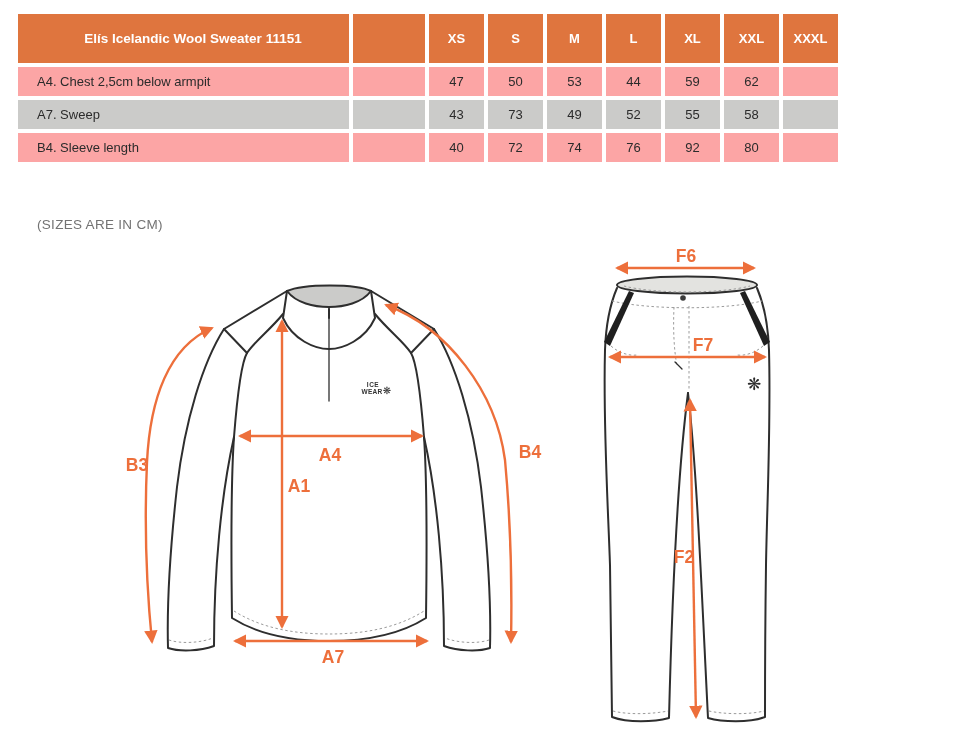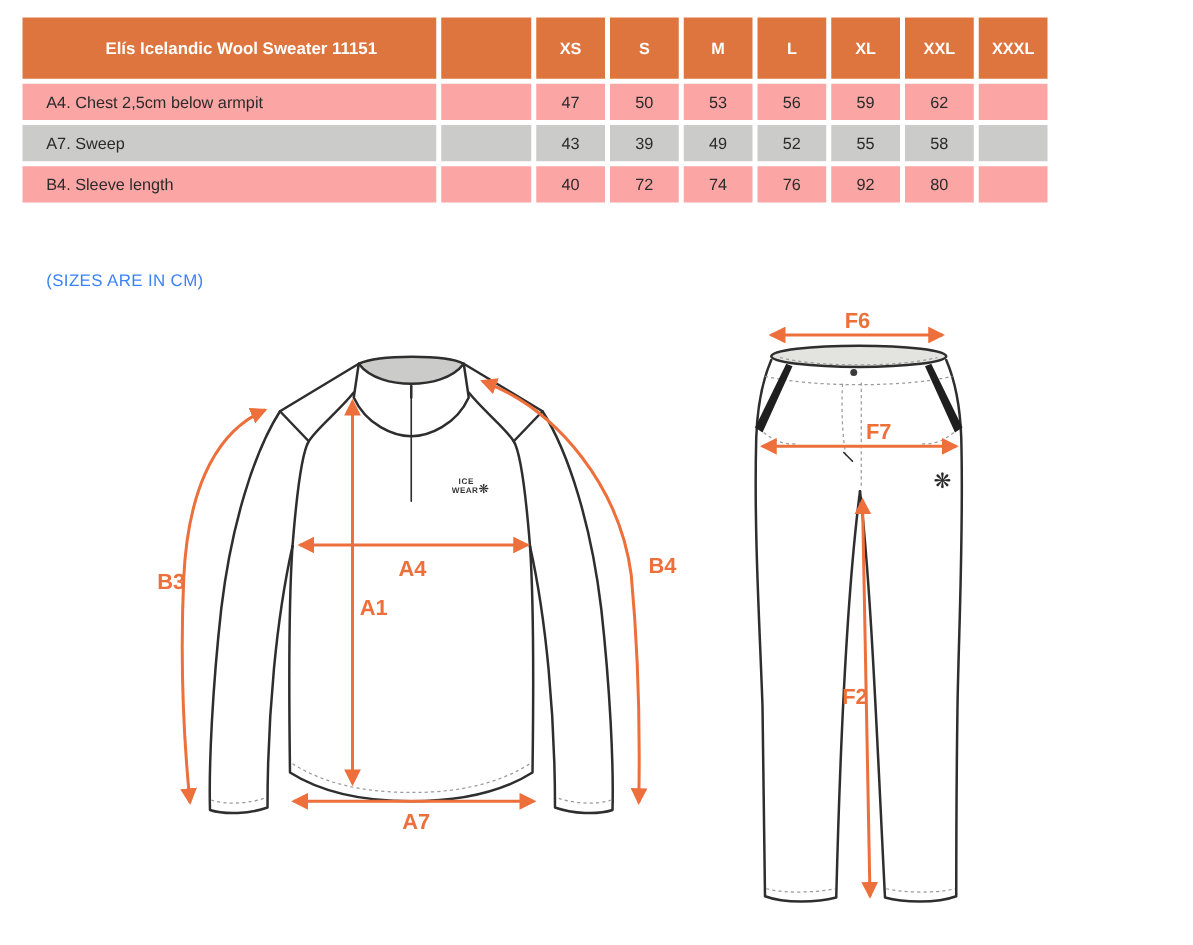--- a/index.html
+++ b/index.html
@@ -21,21 +21,21 @@
   th.hdr.title{ text-align:center;padding-left:19px;font-size:13.5px;width:312px;}
   th.hdr.spacer{width:72px;}
   th.hdr.size{width:55px;}
   td.cell{height:29px;text-align:center;color:#2b2b2b;}
   td.cell.label{text-align:left;padding-left:19px;}
   tr.row-dark td{background:#CBCBC9;}
   tr.row-light td{background:#fca5a5;}
   
   .sizes-note{
     position:absolute;left:37px;top:217px;font-size:13.5px;letter-spacing:.3px;
-    color:#3b82f6;font-weight:400;
+    color:#737373;font-weight:400;
   }
   
   svg.drawings{position:absolute;left:0;top:240px;}
   .garment{stroke:#2e2e2e;stroke-width:2;fill:none;stroke-linecap:round;stroke-linejoin:round;}
   .garment-thin{stroke:#2e2e2e;stroke-width:1.3;fill:none;stroke-linecap:round;}
   .stitch{stroke:#9b9b9b;stroke-width:1;fill:none;stroke-dasharray:2.5 2.5;stroke-linecap:butt;}
   .grayfill{fill:#cbcbc9;stroke:#2e2e2e;stroke-width:2;stroke-linejoin:round;}
   .grayfill-light{fill:#e3e3e0;stroke:#2e2e2e;stroke-width:2;}
   .darkfill{fill:#1f1f1f;stroke:none;}
   .arrow{stroke:#ED6F3B;stroke-width:2.4;fill:none;stroke-linecap:butt;}
@@ -63,30 +63,30 @@
       <th class="hdr size">XXXL</th>
     </tr>
   </thead>
   <tbody>
     <tr class="row-light">
       <td class="cell label">A4. Chest 2,5cm below armpit</td>
       <td class="cell"></td>
       <td class="cell">47</td>
       <td class="cell">50</td>
       <td class="cell">53</td>
-      <td class="cell">56</td>
+      <td class="cell">44</td>
       <td class="cell">59</td>
       <td class="cell">62</td>
       <td class="cell"></td>
     </tr>
     <tr class="row-dark">
       <td class="cell label">A7. Sweep</td>
       <td class="cell"></td>
       <td class="cell">43</td>
-      <td class="cell">39</td>
+      <td class="cell">73</td>
       <td class="cell">49</td>
       <td class="cell">52</td>
       <td class="cell">55</td>
       <td class="cell">58</td>
       <td class="cell"></td>
     </tr>
     <tr class="row-light">
       <td class="cell label">B4. Sleeve length</td>
       <td class="cell"></td>
       <td class="cell">40</td>

